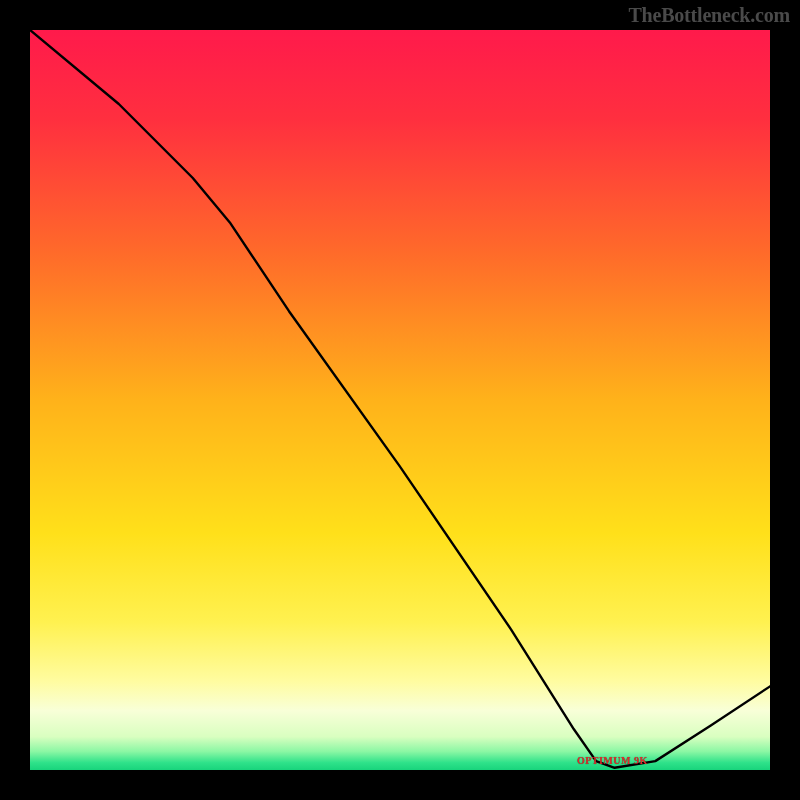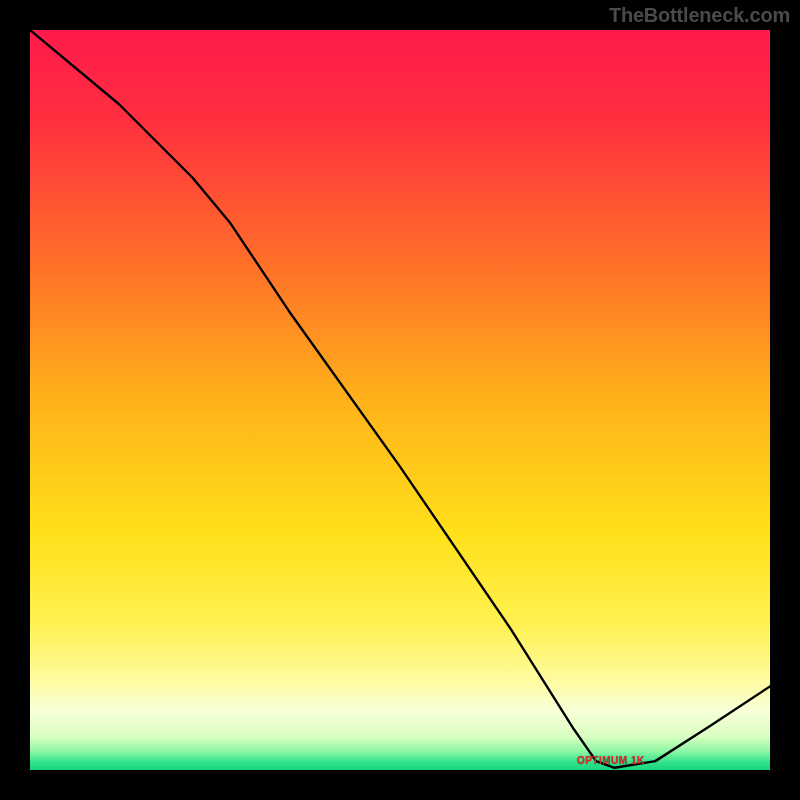--- a/index.html
+++ b/index.html
@@ -8,20 +8,21 @@
     width: 800px;
     height: 800px;
     background: #000;
     font-family: Arial, Helvetica, sans-serif;
     overflow: hidden;
   }
   .stage {
     position: relative;
     width: 800px;
     height: 800px;
+    font-family: Liberation Serif, serif;
   }
   .watermark {
     position: absolute;
     top: 4px;
     right: 10px;
     color: #4a4a4a;
     font-size: 20px;
     font-weight: 600;
     letter-spacing: -0.2px;
     z-index: 10;
@@ -78,15 +79,15 @@
             <stop offset="100.00%" stop-color="#18d47c"></stop>
           </linearGradient>
       </defs>
       <rect x="0" y="0" width="740" height="740" fill="url(#bg-grad)"></rect>
     </svg>
 
     <svg class="curve" viewBox="0 0 740 740" preserveAspectRatio="none">
       <path id="curve-path" d="M 0.00 0.00 L 88.80 74.00 L 162.80 148.00 L 199.80 192.40 L 259.00 281.20 L 370.00 436.60 L 481.00 599.40 L 543.90 699.30 L 566.10 731.12 L 584.60 737.78 L 625.30 731.12 L 680.80 695.60 L 740.00 656.38" fill="none" stroke="#000000" stroke-width="2.4" stroke-linejoin="round" stroke-linecap="round"></path>
     </svg>
 
-    <div class="xaxis-label" id="opt-label" style="left: 546.9px; bottom: 4px; color: rgb(224, 42, 42);">OPTIMUM 1K</div>
+    <div class="xaxis-label" id="opt-label" style="left: 546.9px; bottom: 4px; color: rgb(224, 42, 42);">OPTIMUM 9K</div>
   </div>
 </div>
 
 </body></html>

